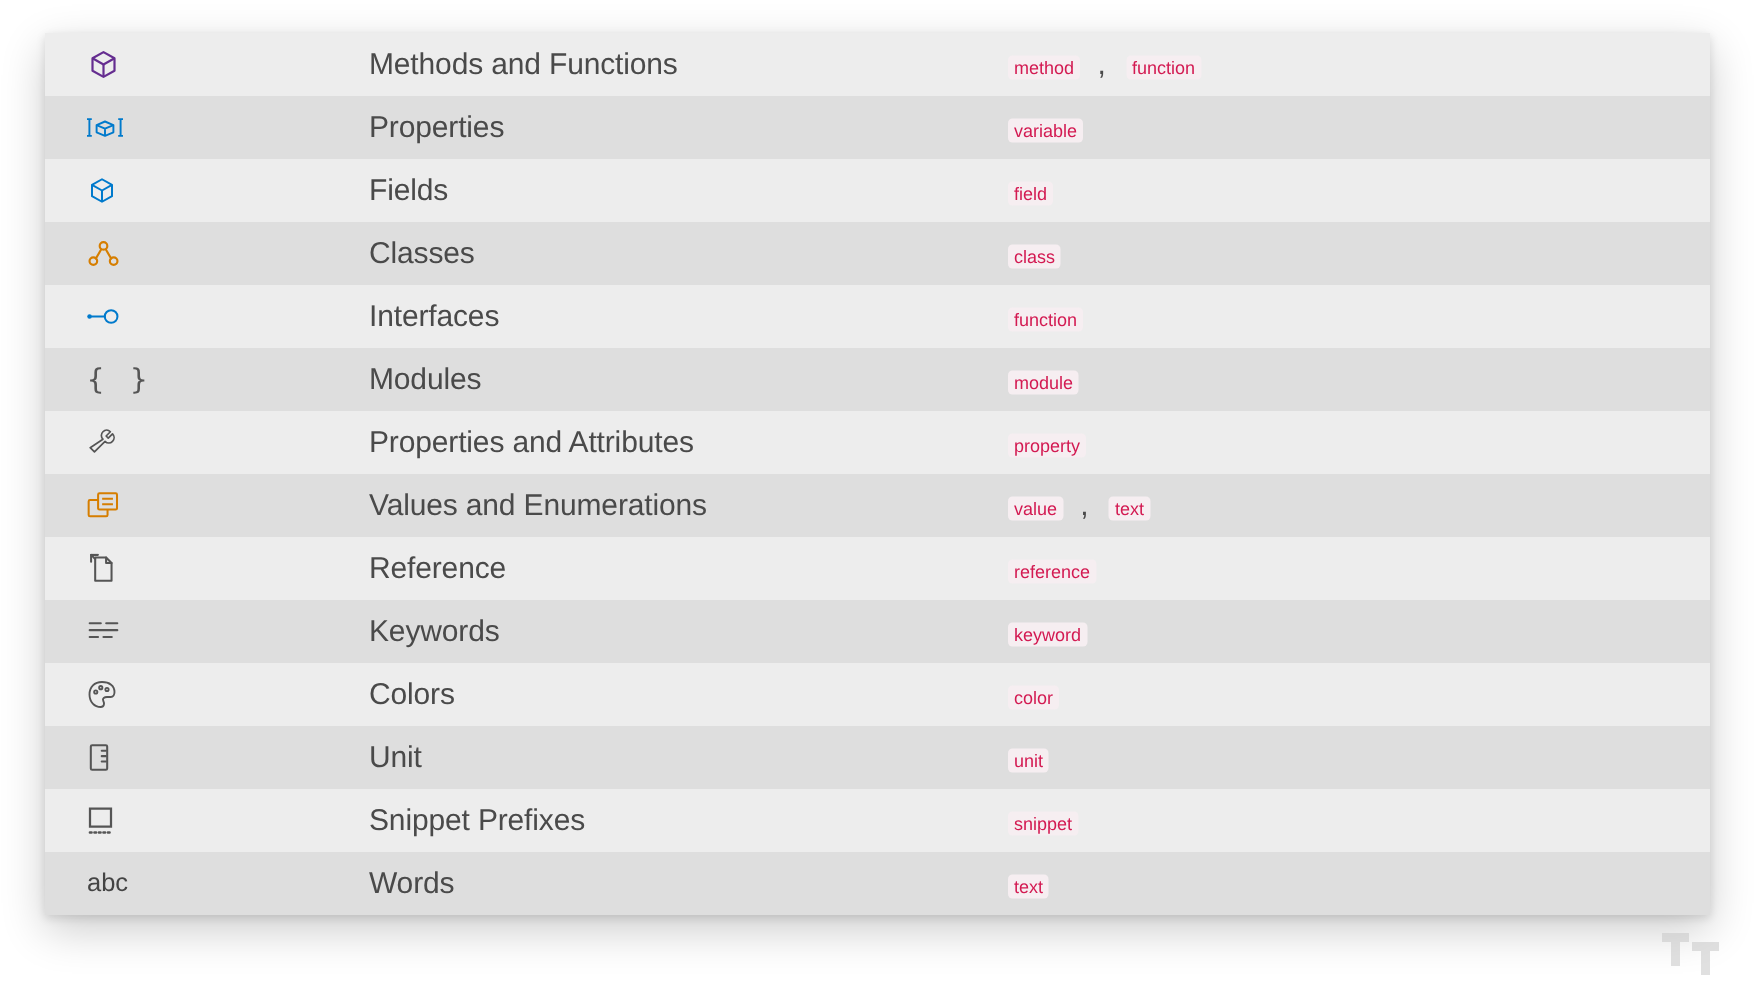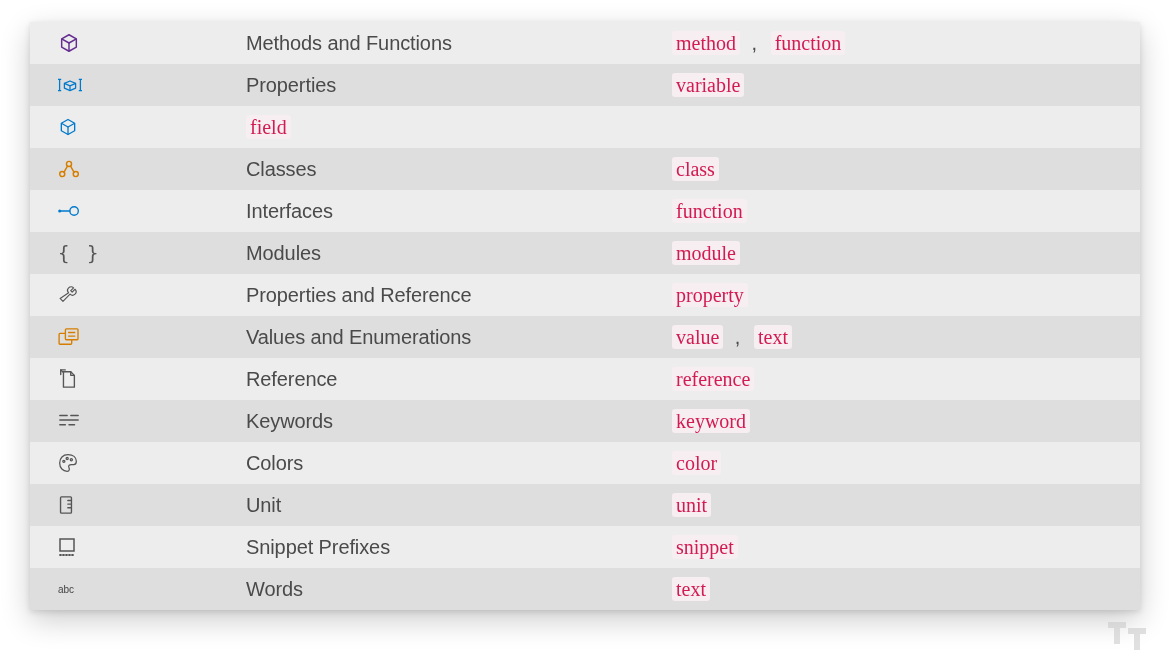--- a/index.html
+++ b/index.html
@@ -36,26 +36,26 @@
     color: #4a4a4a;
     font-size: 20px;
     letter-spacing: -0.1px;
   }
   .code-cell {
     flex: 1 1 auto;
     font-size: 20px;
     color: #4a4a4a;
   }
   .code-cell .code {
-    font-family: Liberation Serif, serif;
+    font-family: Liberation Sans, sans-serif;
     color: #d31a52;
     background: #f6eef1;
     border-radius: 3px;
     padding: 1px 4px;
-    font-size: 20px;
+    font-size: 12px;
   }
   .code-cell .sep {
     color: #4a4a4a;
     font-size: 20px;
     letter-spacing: 2px;
     padding: 0 4px 0 4px;
   }
   svg { display: block; }
 
   
@@ -105,20 +105,21 @@
   </div>
 
   <div class="row">
     <div class="icon-cell">
       <svg width="20" height="20" viewBox="0 0 24 24" stroke="#007acc" stroke-width="1.6" fill="none" stroke-linejoin="round">
         <path d="M12 3 L20 7.5 L20 16.5 L12 21 L4 16.5 L4 7.5 Z"></path>
         <path d="M4 7.5 L12 12 L20 7.5"></path>
         <path d="M12 12 L12 21"></path>
       </svg>
     </div>
+    <div class="label-cell">Fields</div>
     <div class="code-cell">
       <span class="code">field</span>
     </div>
   </div>
 
   <div class="row">
     <div class="icon-cell">
       <svg width="22" height="20" viewBox="0 0 26 22" stroke="#d67e00" stroke-width="1.7" fill="none" stroke-linejoin="round" stroke-linecap="round">
         <circle cx="5" cy="17" r="3"></circle>
         <circle cx="13" cy="5" r="3"></circle>
@@ -156,21 +157,21 @@
       <span class="code">module</span>
     </div>
   </div>
 
   <div class="row">
     <div class="icon-cell">
       <svg width="20" height="20" viewBox="0 0 24 24" stroke="#555" stroke-width="1.6" fill="none" stroke-linecap="round" stroke-linejoin="round">
         <path d="M14 10 C12 8 12 5 14 3 C16 1 19 1 21 3 L17 7 L19 9 L23 5 C25 7 25 10 23 12 C21 14 18 14 16 12 L6 22 L2 18 Z" transform="scale(0.85) translate(1 1)"></path>
       </svg>
     </div>
-    <div class="label-cell">Properties and Reference</div>
+    <div class="label-cell">Properties and Attributes</div>
     <div class="code-cell">
       <span class="code">property</span>
     </div>
   </div>
 
   <div class="row">
     <div class="icon-cell">
       <svg width="22" height="18" viewBox="0 0 24 20" stroke="#d67e00" stroke-width="1.5" fill="none" stroke-linejoin="round">
         <rect x="1" y="6" width="14" height="12" rx="1"></rect>
         <rect x="8" y="1" width="14" height="12" rx="1" fill="#dedede"></rect>
@@ -248,21 +249,21 @@
       </svg>
     </div>
     <div class="label-cell">Snippet Prefixes</div>
     <div class="code-cell">
       <span class="code">snippet</span>
     </div>
   </div>
 
   <div class="row">
     <div class="icon-cell">
-      <span style="font-family:-apple-system,Segoe UI,sans-serif;font-size:10px;color:#444;font-weight:500;text-align:center;">abc</span>
+      <span style="font-family:-apple-system,Segoe UI,sans-serif;font-size:17px;color:#444;font-weight:500;text-align:center;">abc</span>
     </div>
     <div class="label-cell">Words</div>
     <div class="code-cell">
       <span class="code">text</span>
     </div>
   </div>
 
 </div>
 
 <svg class="wm" viewBox="0 0 44 28">

